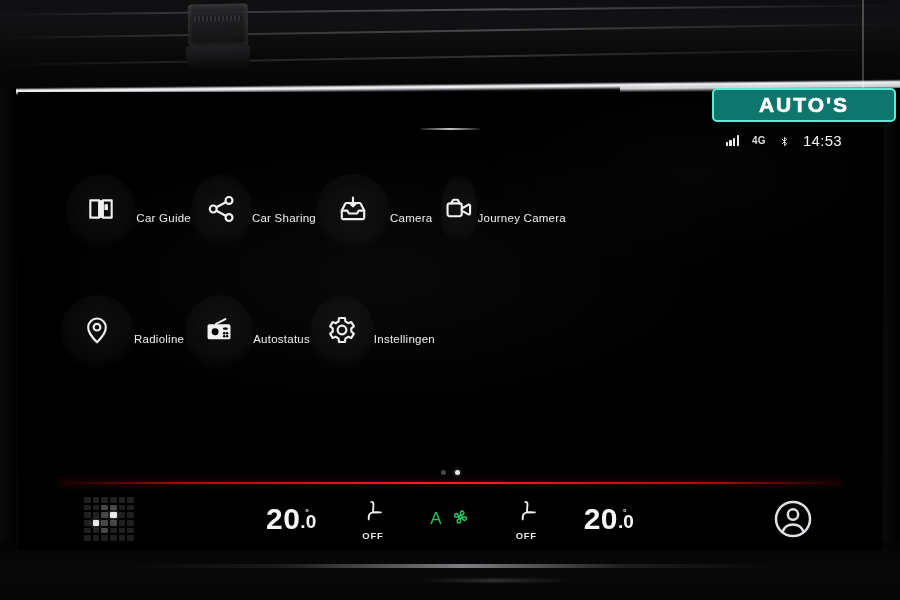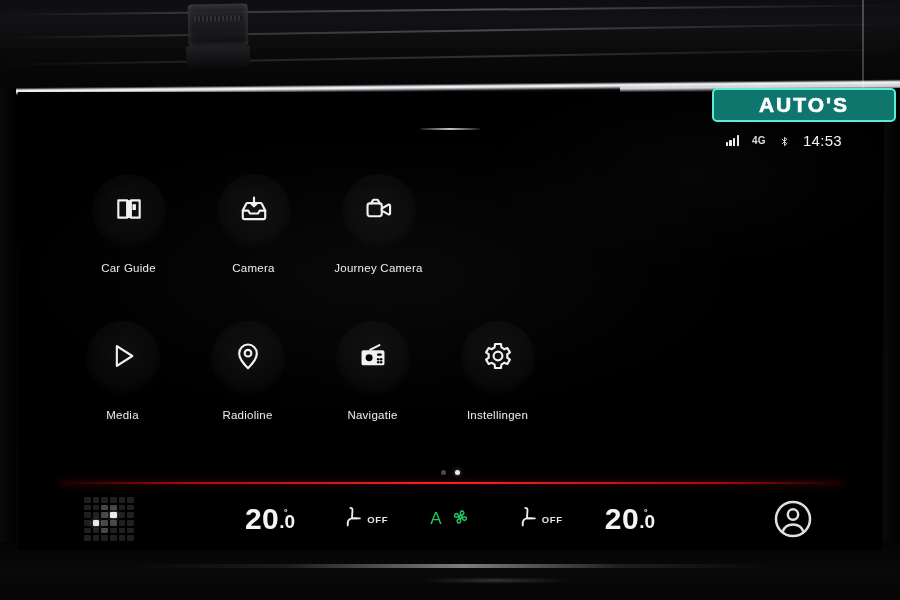--- a/index.html
+++ b/index.html
@@ -68,21 +68,21 @@
   .sig i:nth-child(4){height:11px;}
   .net{color:#dcdde0;font-size:10px;font-weight:700;letter-spacing:.3px;}
   .bt{width:11px;height:13px;color:#e8e9ec;}
   .clock{color:#f2f3f5;font-size:15px;font-weight:400;letter-spacing:.3px;}
 
   
   .apps{position:absolute;left:0;right:0;top:82px;}
   .row{display:flex;}
   .row.r1{padding-left:48px;}
   .row.r2{padding-left:42px;margin-top:47px;}
-  .app{width:125px;display:flex;flex-direction:column;align-items:center;cursor:pointer;}
+  .app{width:125px;display:flex;align-items:center;cursor:pointer;}
   .app .disc{width:74px;height:74px;border-radius:50%;
     background:radial-gradient(circle at 50% 45%, rgba(255,255,255,.055) 0%, rgba(255,255,255,.028) 58%, rgba(255,255,255,0) 78%);
     display:flex;align-items:center;justify-content:center;}
   .app .disc svg{width:32px;height:32px;stroke:#f0f1f3;fill:none;stroke-width:1.6;
     stroke-linecap:round;stroke-linejoin:round;}
   .app .lbl{margin-top:14px;color:#ebecef;font-size:11.5px;letter-spacing:.25px;
     text-shadow:0 0 4px rgba(255,255,255,.10);white-space:nowrap;}
 
   
   .dots{position:absolute;left:0;right:0;top:378px;display:flex;justify-content:center;gap:9px;}
@@ -96,21 +96,21 @@
   .climate{position:absolute;left:0;right:0;top:396px;height:62px;display:flex;align-items:center;}
   .c-grid{margin-left:66px;width:50px;height:44px;display:grid;
     grid-template-columns:repeat(6,1fr);grid-template-rows:repeat(6,1fr);gap:2px;cursor:pointer;}
   .c-grid i{display:block;border-radius:1px;background:rgba(190,192,198,.16);}
   .c-grid i.m{background:rgba(205,207,212,.34);}
   .c-grid i.hi{background:#e9eaec;box-shadow:0 0 4px rgba(255,255,255,.55);}
   .c-mid{flex:1;display:flex;align-items:center;justify-content:center;gap:42px;}
   .temp{color:#f4f5f7;font-size:30px;font-weight:700;letter-spacing:.5px;display:flex;align-items:flex-start;cursor:pointer;}
   .temp .dec{font-size:19px;position:relative;top:9px;letter-spacing:0;}
   .temp .deg{font-size:9px;position:relative;top:5px;left:-11px;}
-  .seat{display:flex;flex-direction:row;align-items:center;cursor:pointer;}
+  .seat{display:flex;flex-direction:column;cursor:pointer;}
   .seat svg{width:26px;height:28px;stroke:#eceef0;fill:none;stroke-width:1.7;stroke-linecap:round;stroke-linejoin:round;}
   .seat .off{margin-top:1px;color:#e6e7ea;font-size:9.5px;font-weight:700;letter-spacing:.7px;}
   .auto{display:flex;align-items:center;gap:5px;color:#22c55e;cursor:pointer;}
   .auto .a{font-size:17px;font-weight:400;letter-spacing:0;}
   .auto svg{width:27px;height:24px;stroke:#22c55e;fill:none;stroke-width:1.5;stroke-linecap:round;stroke-linejoin:round;}
   .c-user{margin-right:66px;width:46px;height:46px;display:flex;align-items:center;justify-content:center;cursor:pointer;}
   .c-user svg{width:40px;height:40px;stroke:#dfe0e4;fill:none;stroke-width:1.5;}
 
   
   #logo{position:absolute;right:4px;top:4px;width:192px;height:118px;z-index:20;}
@@ -176,20 +176,33 @@
           <span>
             <svg viewBox="0 0 24 24">
                 <path d="M4 5.5h6.6v13H4zM20 5.5h-6.6v13H20zM12 6v12"></path>
                 <rect x="14.6" y="8.4" width="2.6" height="4.4" fill="#f0f1f3" stroke="none"></rect>
               </svg>
           </span>
         </div>
         <div class="lbl">Car Guide</div>
       </div>
 
+      <div class="app">
+        <div class="disc">
+          <span>
+            <svg viewBox="0 0 24 24">
+                <circle cx="18" cy="5.6" r="2.6"></circle>
+                <circle cx="6.2" cy="12" r="2.6"></circle>
+                <circle cx="18" cy="18.4" r="2.6"></circle>
+                <path d="M8.5 10.7l7.1-3.8M8.5 13.3l7.1 3.8"></path>
+              </svg>
+          </span>
+        </div>
+        <div class="lbl">Car Sharing</div>
+      </div>
 
 
 
       <div class="app">
         <div class="disc">
           <span>
             <svg viewBox="0 0 24 24">
                 <path d="M3.6 13.2h4.1l1.3 2.2h6l1.3-2.2h4.1"></path>
                 <path d="M3.6 13.2v5.4c0 .6.5 1 1 1h14.8c.6 0 1-.4 1-1v-5.4l-2.6-5.1c-.2-.4-.6-.6-1-.6H7.2c-.4 0-.8.2-1 .6z" fill="none"></path>
                 <path d="M12 3.4v6.2M9.6 7.6L12 10l2.4-2.4"></path>
@@ -209,30 +222,20 @@
               </svg>
           </span>
         </div>
         <div class="lbl">Journey Camera</div>
       </div>
 
     </div>
 
     <div class="row r2">
 
-      <div class="app">
-        <div class="disc">
-          <span>
-            <svg viewBox="0 0 24 24">
-                <path d="M7.4 4.6L19 12 7.4 19.4z"></path>
-              </svg>
-          </span>
-        </div>
-        <div class="lbl">Media</div>
-      </div>
 
       <div class="app">
         <div class="disc">
           <span>
             <svg viewBox="0 0 24 24">
                 <path d="M12 21.2c0 0-6.6-6.4-6.6-11.1A6.6 6.6 0 0 1 12 3.4a6.6 6.6 0 0 1 6.6 6.7c0 4.7-6.6 11.1-6.6 11.1z"></path>
                 <circle cx="12" cy="9.9" r="2.5"></circle>
               </svg>
           </span>
         </div>
@@ -247,21 +250,21 @@
                 <rect x="3.4" y="7.6" width="17.2" height="11.4" rx="1.4" fill="#f0f1f3" stroke="none"></rect>
                 <circle cx="9.1" cy="13.3" r="2.6" fill="#000" stroke="none"></circle>
                 <rect x="15" y="10.2" width="3.6" height="1.7" rx=".8" fill="#000" stroke="none"></rect>
                 <circle cx="15.9" cy="14.4" r=".95" fill="#000" stroke="none"></circle>
                 <circle cx="18.1" cy="14.4" r=".95" fill="#000" stroke="none"></circle>
                 <circle cx="15.9" cy="16.7" r=".95" fill="#000" stroke="none"></circle>
                 <circle cx="18.1" cy="16.7" r=".95" fill="#000" stroke="none"></circle>
               </svg>
           </span>
         </div>
-        <div class="lbl">Navigatie</div>
+        <div class="lbl">Autostatus</div>
       </div>
 
       <div class="app">
         <div class="disc">
           <span>
             <svg viewBox="0 0 24 24">
                 <path d="M12 15.3a3.3 3.3 0 1 0 0-6.6 3.3 3.3 0 0 0 0 6.6z"></path>
                 <path d="M19 12a7 7 0 0 0-.1-1.2l2-1.5-1.9-3.3-2.4.9a7.1 7.1 0 0 0-2-1.2L14.2 3H9.8l-.4 2.7c-.7.3-1.4.7-2 1.2l-2.4-.9L3.1 9.3l2 1.5a7 7 0 0 0 0 2.4l-2 1.5 1.9 3.3 2.4-.9c.6.5 1.3.9 2 1.2l.4 2.7h4.4l.4-2.7c.7-.3 1.4-.7 2-1.2l2.4.9 1.9-3.3-2-1.5c.1-.4.1-.8.1-1.2z"></path>
               </svg>
           </span>

